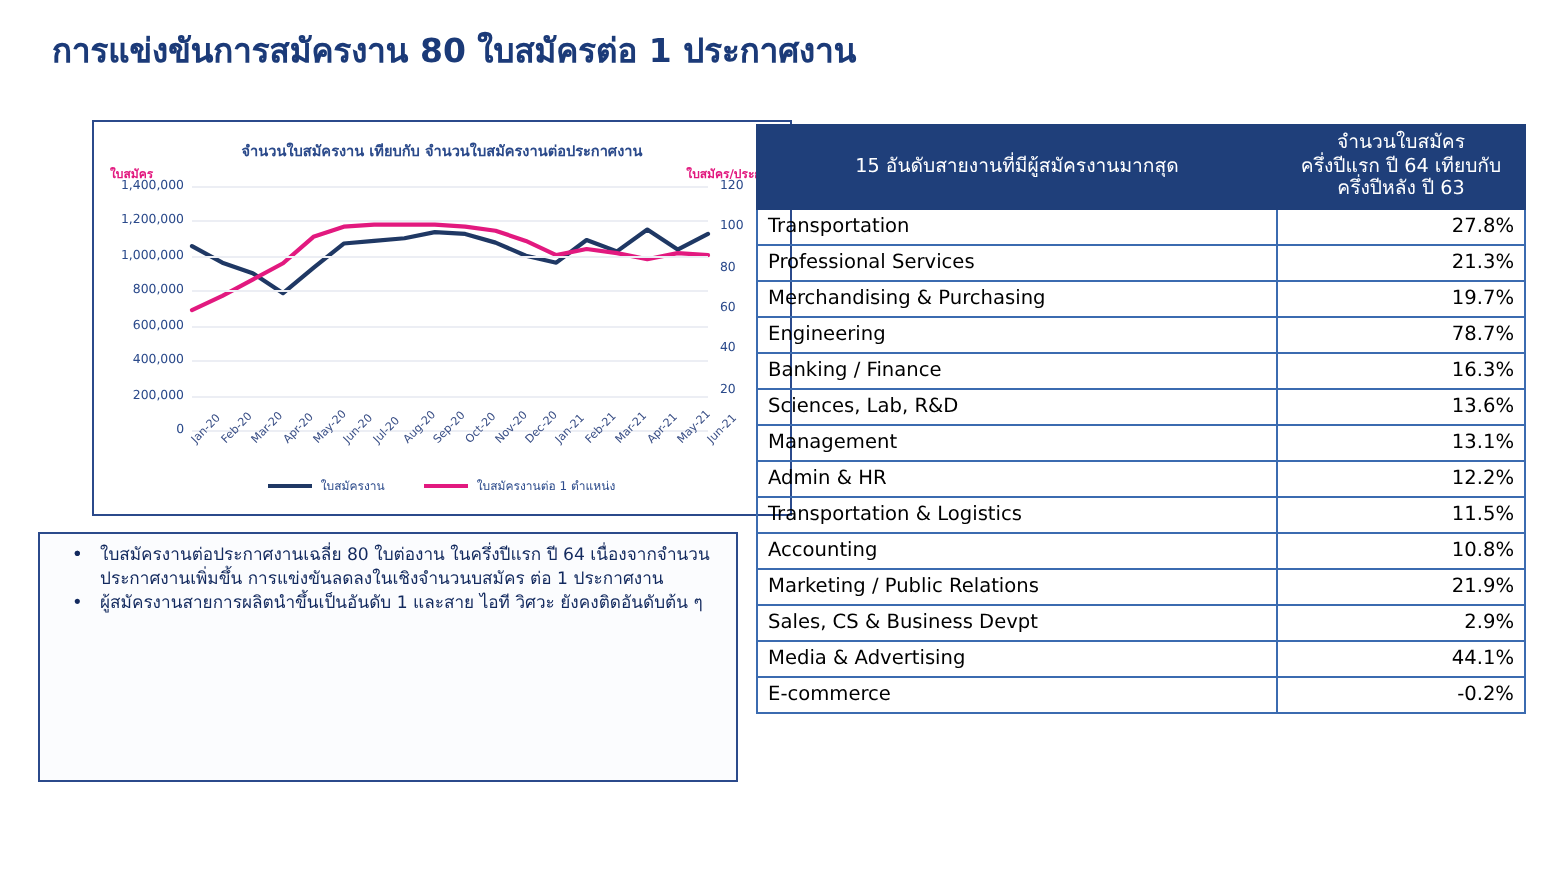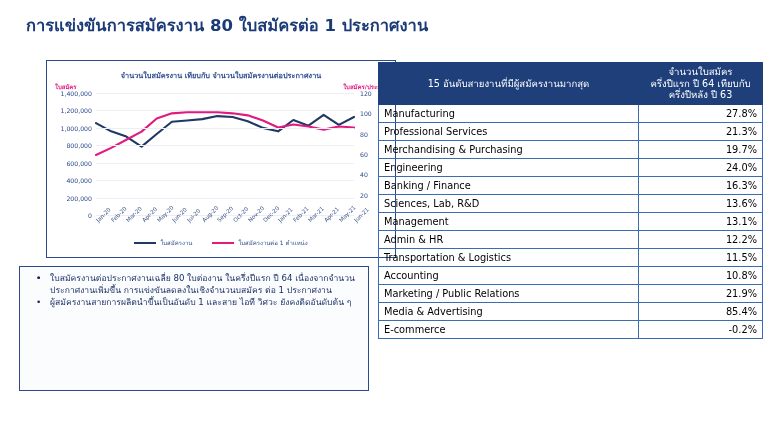--- a/index.html
+++ b/index.html
@@ -179,34 +179,34 @@
       <th>15 อันดับสายงานที่มีผู้สมัครงานมากสุด</th>
       <th class="th-right">
         <span>จำนวนใบสมัคร</span><br>
         <span>ครึ่งปีแรก ปี 64 เทียบกับ</span><br>
         <span>ครึ่งปีหลัง ปี 63</span>
       </th>
     </tr>
   </thead>
   <tbody id="rank-tbody">
       <tr>
-        <td>Manufacturing</td>
+        <td>Transportation</td>
         <td class="val">27.8%</td>
       </tr>
       <tr>
         <td>Professional Services</td>
         <td class="val">21.3%</td>
       </tr>
       <tr>
         <td>Merchandising &amp; Purchasing</td>
         <td class="val">19.7%</td>
       </tr>
       <tr>
         <td>Engineering</td>
-        <td class="val">24.0%</td>
+        <td class="val">78.7%</td>
       </tr>
       <tr>
         <td>Banking / Finance</td>
         <td class="val">16.3%</td>
       </tr>
       <tr>
         <td>Sciences, Lab, R&amp;D</td>
         <td class="val">13.6%</td>
       </tr>
       <tr>
@@ -223,21 +223,25 @@
       </tr>
       <tr>
         <td>Accounting</td>
         <td class="val">10.8%</td>
       </tr>
       <tr>
         <td>Marketing / Public Relations</td>
         <td class="val">21.9%</td>
       </tr>
       <tr>
+        <td>Sales, CS &amp; Business Devpt</td>
+        <td class="val">2.9%</td>
+      </tr>
+      <tr>
         <td>Media &amp; Advertising</td>
-        <td class="val">85.4%</td>
+        <td class="val">44.1%</td>
       </tr>
       <tr>
         <td>E-commerce</td>
         <td class="val">-0.2%</td>
       </tr>
     </tbody>
 </table>
 
 </body></html>

